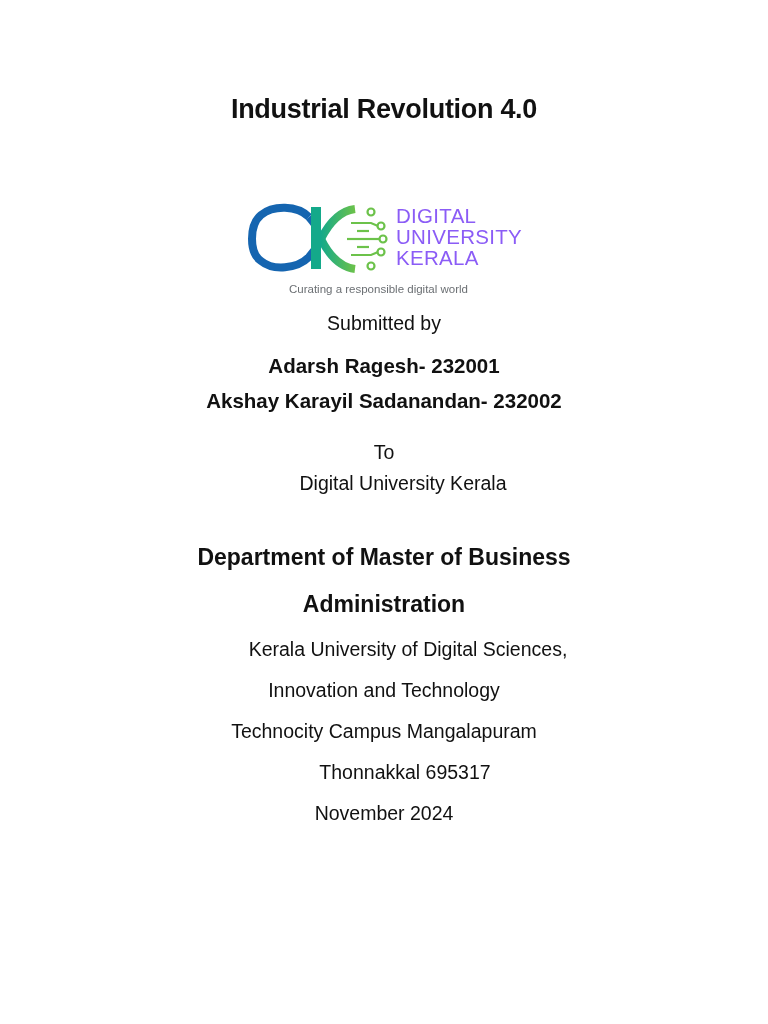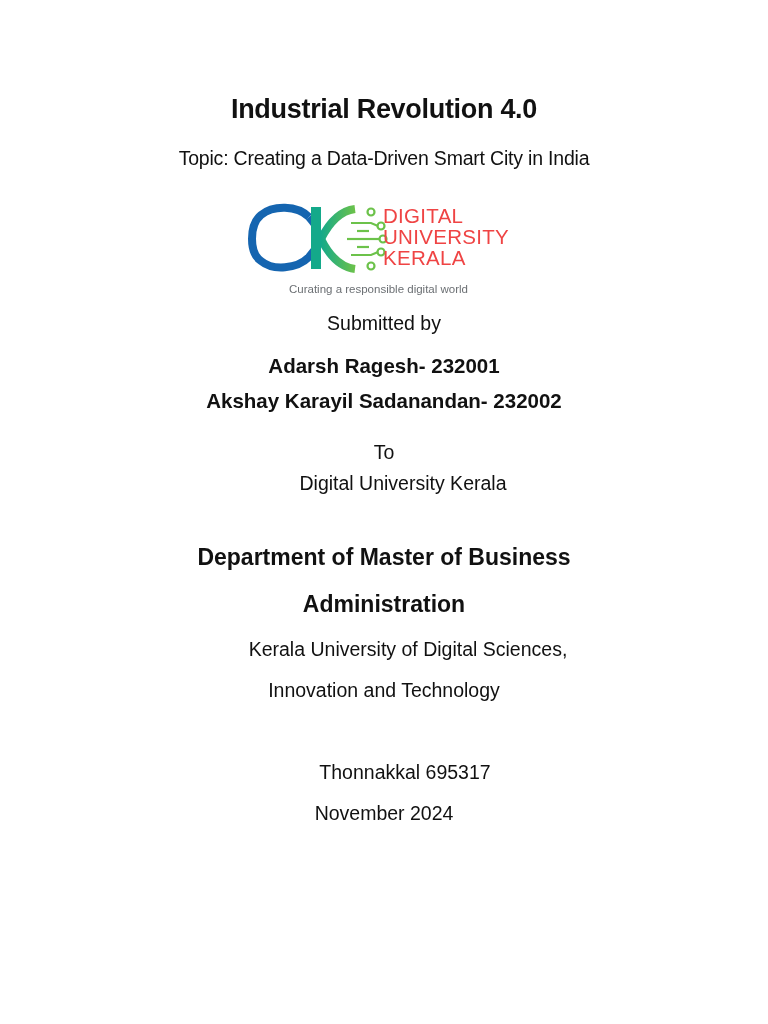--- a/index.html
+++ b/index.html
@@ -43,26 +43,26 @@
     .logo {
       position: absolute;
       left: 247px;
       top: 203px;
       width: 280px;
       height: 96px;
     }
     .logo svg { display: block; }
     .logo-text {
       position: absolute;
-      left: 136px;
+      left: 149px;
       top: 2px;
       font-size: 20.5px;
       line-height: 21px;
       font-weight: normal;
-      color: #ef4444;
+      color: #8b5cf6;
       letter-spacing: 0.3px;
     }
     .logo-tagline {
       position: absolute;
       left: 42px;
       top: 80px;
       font-size: 11.5px;
       color: #6b6f73;
       white-space: nowrap;
     }
@@ -99,21 +99,20 @@
     .addr3 { top: 720px; }
     .addr4 { top: 761px; margin-left: 21px; }
     .date  { top: 802px; }
   </style>
 </head>
 <body>
 
 <div class="page">
 
   <div class="line title">Industrial Revolution 4.0</div>
-  <div class="line topic">Topic: Creating a Data-Driven Smart City in India</div>
 
   <div class="logo">
     <svg width="145" height="72" viewBox="0 0 145 72">
       <defs>
         <linearGradient id="kgrad" x1="0" y1="0" x2="1" y2="0">
           <stop offset="0" stop-color="#14a98a"></stop>
           <stop offset="1" stop-color="#6cc24a"></stop>
         </linearGradient>
       </defs>
 
@@ -151,16 +150,17 @@
   <div class="line author author2">Akshay Karayil Sadanandan- 232002</div>
 
   <div class="line to">To</div>
   <div class="line to-uni">Digital University Kerala</div>
 
   <div class="line dept dept1">Department of Master of Business</div>
   <div class="line dept dept2">Administration</div>
 
   <div class="line addr addr1">Kerala University of Digital Sciences,</div>
   <div class="line addr addr2">Innovation and Technology</div>
+  <div class="line addr addr3">Technocity Campus Mangalapuram</div>
   <div class="line addr addr4">Thonnakkal 695317</div>
   <div class="line addr date">November 2024</div>
 
 </div>
 
 </body></html>

